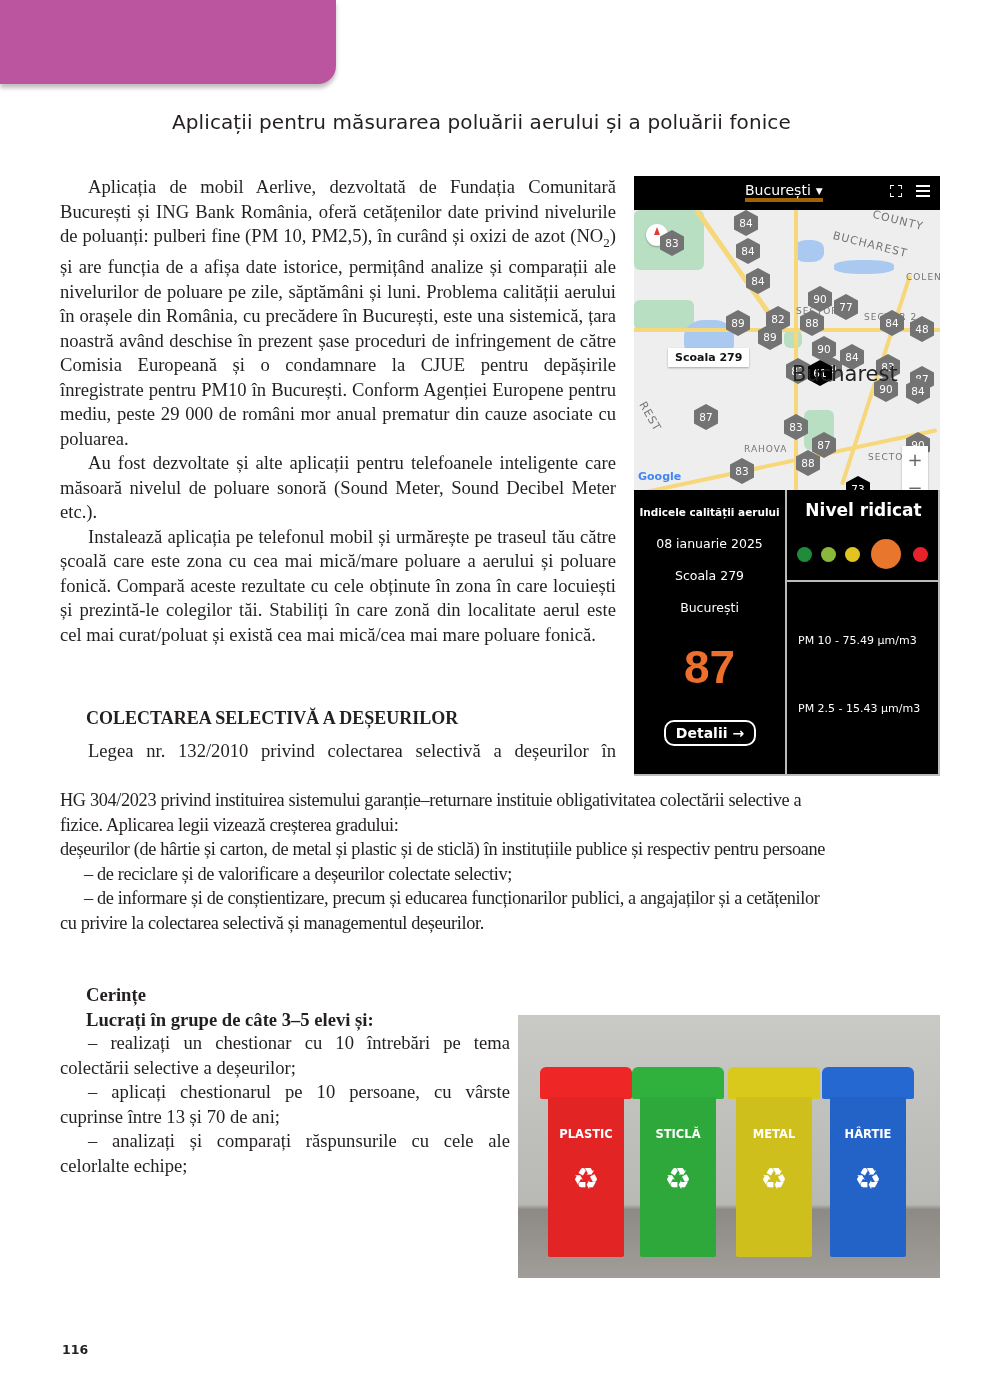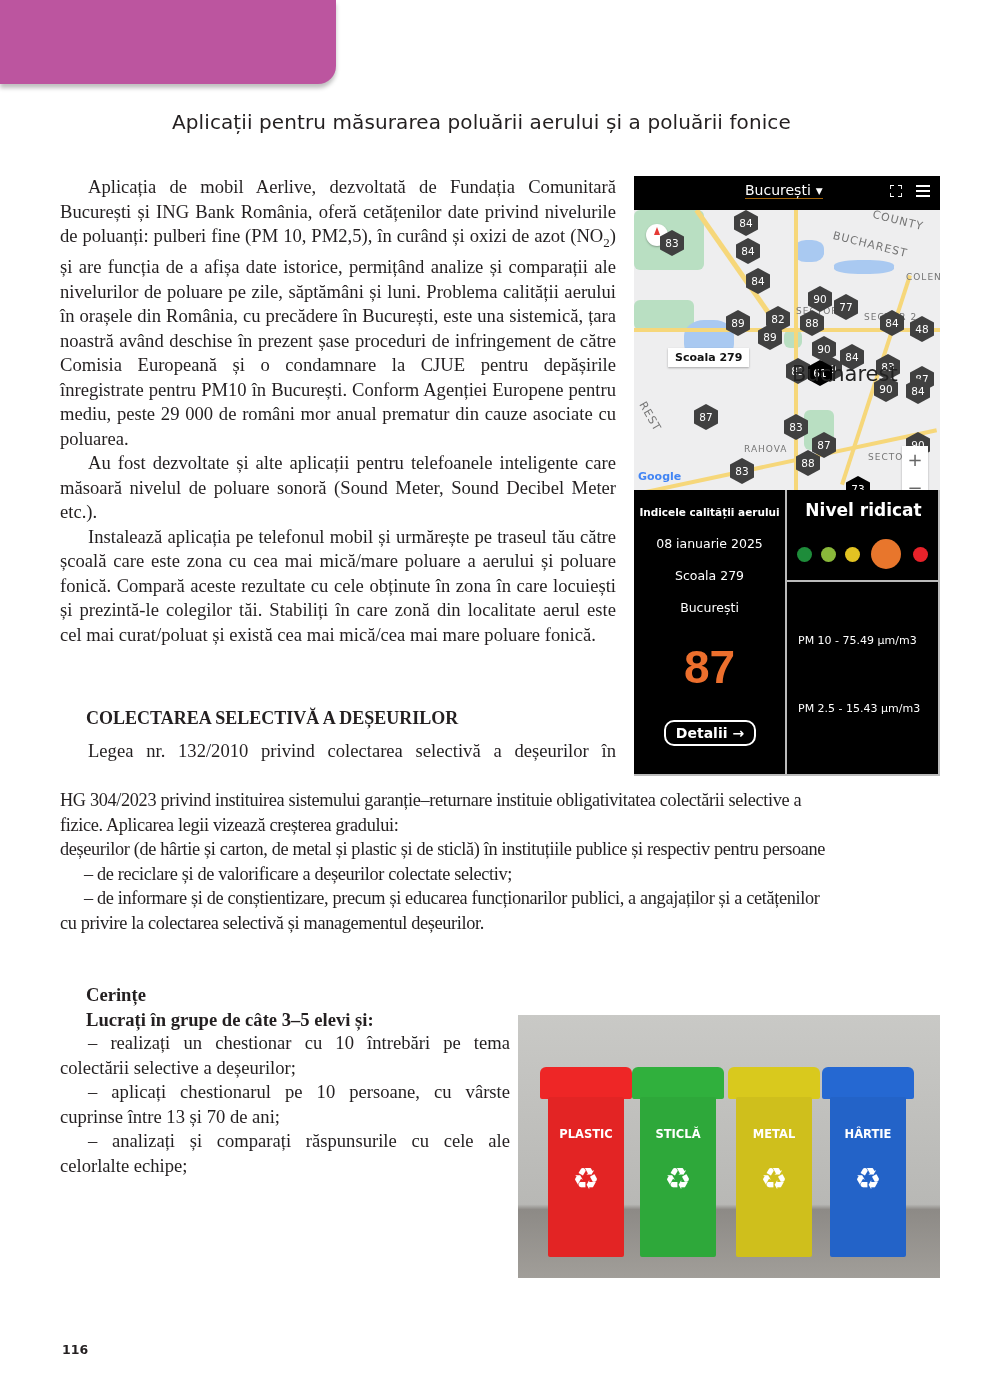--- a/index.html
+++ b/index.html
@@ -8,27 +8,27 @@
   .title{position:absolute;left:0;right:0;top:110px;text-align:center;font-family:"DejaVu Sans",sans-serif;font-size:20px;font-weight:normal;letter-spacing:0.1px;color:#231f20;padding-left:0;}
   .title span{position:absolute;left:172px;}
   .body-text{font-family:"Liberation Serif",serif;font-size:18.6px;line-height:24.5px;color:#231f20;text-align:justify;}
   .p{text-indent:28px;margin:0;}
   .col1{position:absolute;left:60px;top:175px;width:556px;}
   .sub{font-size:0.7em;vertical-align:sub;}
 
   
   .phone{position:absolute;left:634px;top:176px;width:306px;height:600px;background:#000;}
   .phone-top{position:absolute;left:0;top:0;width:306px;height:34px;background:#000;color:#fff;}
-  .city{position:absolute;left:111px;top:6px;font-family:"DejaVu Sans",sans-serif;font-size:14px;color:#fff;border-bottom:1px solid #a16207;padding-bottom:0;}
+  .city{position:absolute;left:111px;top:6px;font-family:"DejaVu Sans",sans-serif;font-size:14px;color:#fff;border-bottom:4px solid #a16207;padding-bottom:0;}
   .city .caret{font-size:9px;margin-left:5px;vertical-align:middle;}
   .fs-icon{position:absolute;left:256px;top:9px;width:12px;height:12px;}
   .menu-icon{position:absolute;left:282px;top:9px;width:14px;height:12px;}
   .menu-icon i{display:block;height:2px;background:#fff;margin-bottom:3px;}
   .map{position:absolute;left:0;top:34px;width:306px;height:280px;background:#eeeeef;overflow:hidden;}
-  .hex{position:absolute;width:24px;height:26px;background:#404040;clip-path:polygon(50% 0,100% 25%,100% 75%,50% 100%,0 75%,0 25%);color:#fff;font-family:"DejaVu Sans",sans-serif;font-size:10.5px;line-height:26px;text-align:center;}
+  .hex{position:absolute;width:24px;height:26px;background:#737373;clip-path:polygon(50% 0,100% 25%,100% 75%,50% 100%,0 75%,0 25%);color:#fff;font-family:"DejaVu Sans",sans-serif;font-size:10.5px;line-height:26px;text-align:center;}
   .hex.y{background:#000000;}
   .map-label{position:absolute;font-family:"DejaVu Sans",sans-serif;color:#757575;font-size:9px;letter-spacing:1px;}
   .bucharest{position:absolute;left:158px;top:152px;font-family:"DejaVu Sans",sans-serif;font-size:21px;color:#222;}
   .tooltip{position:absolute;left:34px;top:138px;background:#fff;padding:3px 7px;font-family:"DejaVu Sans",sans-serif;font-size:11px;font-weight:bold;color:#111;box-shadow:0 1px 2px rgba(0,0,0,.3);}
   .compass{position:absolute;left:12px;top:14px;width:22px;height:22px;border-radius:50%;background:#fff;box-shadow:0 1px 2px rgba(0,0,0,.3);}
   .compass:before{content:"";position:absolute;left:8px;top:3px;border-left:3px solid transparent;border-right:3px solid transparent;border-bottom:8px solid #e53935;}
   .zoomctl{position:absolute;left:268px;top:236px;width:26px;height:62px;background:#fff;box-shadow:0 1px 2px rgba(0,0,0,.3);font-family:"DejaVu Sans",sans-serif;color:#666;font-size:18px;text-align:center;}
   .zoomctl div{height:28px;line-height:28px;}
   .google{position:absolute;left:4px;top:260px;font-family:"DejaVu Sans",sans-serif;font-size:11px;font-weight:bold;}
   .road{position:absolute;background:#f6d77a;}

